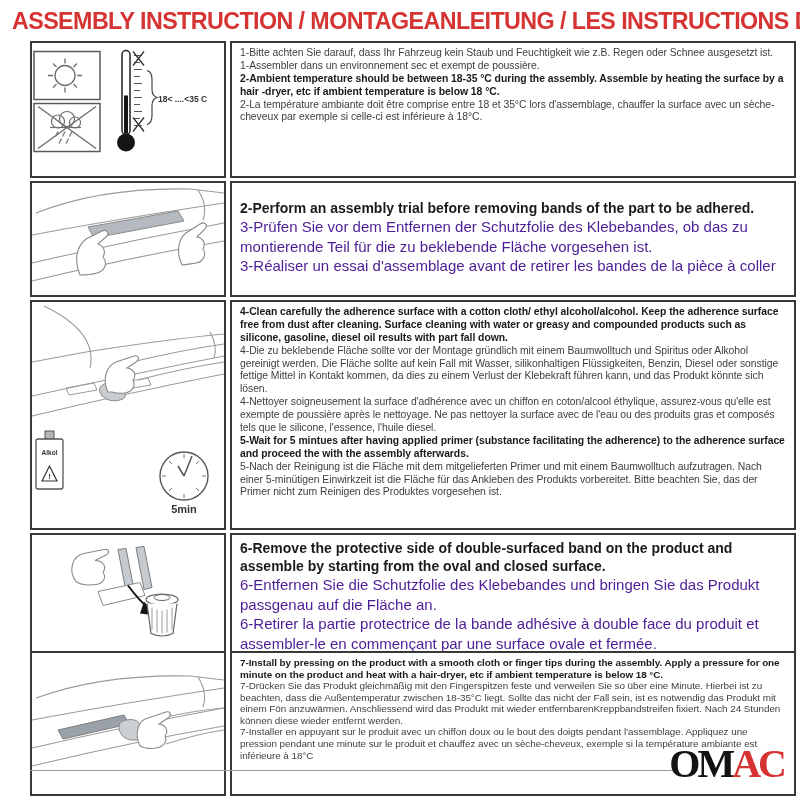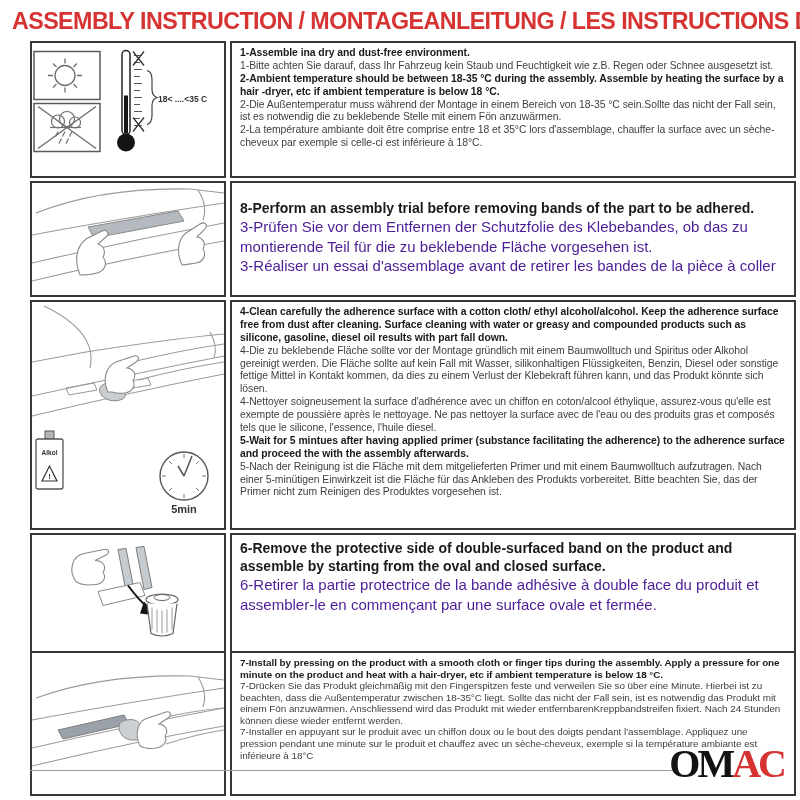--- a/index.html
+++ b/index.html
@@ -66,47 +66,46 @@
         <g stroke="#333" stroke-width="1.3">
           <path d="M101 8l11 14M112 8l-11 14M101 74l11 14M112 74l-11 14"></path>
         </g>
         <path d="M115 27c4 1 5 5 5 9v10c0 5 2 7 5 8c-3 1-5 3-5 8v10c0 4-1 8-5 9" fill="none" stroke="#333" stroke-width="1.1"></path>
         <text x="126" y="58" font-size="8.5" font-weight="bold" fill="#333">18&lt; ....&lt;35 C</text>
       </g>
     </svg>
   </div>
   <div class="cell rcell r1 small">
     <div class="item">
-      <p class="en">1-Assemble ina dry and dust-free environment.</p>
       <p class="de">1-Bitte achten Sie darauf, dass Ihr Fahrzeug kein Staub und Feuchtigkeit wie z.B. Regen oder Schnee ausgesetzt ist.</p>
+      <p class="fr">1-Assembler dans un environnement sec et exempt de poussière.</p>
     </div>
     <div class="item">
       <p class="en">2-Ambient temperature should be between 18-35 °C  during the assembly. Assemble by heating the surface by a hair -dryer, etc if ambient temperature is below 18 °C.</p>
-      <p class="de">2-Die Außentemperatur muss während der Montage in einem Bereich von 18-35 °C  sein.Sollte das nicht der Fall sein, ist es notwendig die zu beklebende Stelle mit einem Fön anzuwärmen.</p>
       <p class="fr">2-La température ambiante doit être comprise entre 18 et 35°C lors d'assemblage, chauffer la surface avec un sèche-cheveux par exemple si celle-ci est inférieure à 18°C.</p>
     </div>
   </div>
 
   <div class="cell lcell r2">
     <svg viewBox="0 0 192 112">
       <g fill="none" stroke="#9a9a9a" stroke-width="1.1">
         <path d="M4 30 Q70 4 158 6 L192 10"></path>
         <path d="M166 7q10 16 5 30"></path>
         <path d="M0 52 Q85 36 192 20"></path>
         <path d="M0 80 Q95 58 192 40"></path>
         <path d="M0 98 Q100 74 192 58"></path>
       </g>
       <polygon points="56,44 146,28 152,38 62,55" fill="#b4bac0" stroke="#8a8a8a" stroke-width="1"></polygon>
       <path d="M48 92 C42 78 44 64 54 56 l16 -8 c5 -2 8 2 4 6 l-8 7 c6 2 8 8 5 13 c5 6 2 14 -6 16 c-7 2 -14 2 -17 2 z" fill="#fff" stroke="#8a8a8a" stroke-width="1.1"></path>
       <path d="M150 82 C144 70 146 56 154 50 l14 -9 c5 -3 8 1 5 5 l-8 8 c6 1 9 6 6 12 c4 6 0 13 -7 14 c-6 1 -11 2 -14 2 z" fill="#fff" stroke="#8a8a8a" stroke-width="1.1"></path>
     </svg>
   </div>
   <div class="cell rcell r2 large pad-top">
     <div class="item">
-      <p class="en">8-Perform an assembly trial before removing bands of the part to be adhered.</p>
+      <p class="en">2-Perform an assembly trial before removing bands of the part to be adhered.</p>
       <p class="de">3-Prüfen Sie vor dem Entfernen der Schutzfolie des Klebebandes, ob das zu montierende Teil für die zu beklebende Fläche vorgesehen ist.</p>
       <p class="fr">3-Réaliser un essai d'assemblage avant de retirer les bandes de la pièce à coller</p>
     </div>
   </div>
 
   <div class="cell lcell r3">
     <svg viewBox="0 0 192 222">
       <g fill="none" stroke="#9a9a9a" stroke-width="1.1">
         <path d="M12 2 Q66 28 58 64"></path>
         <path d="M0 58 L54 48 Q130 36 192 30"></path>
@@ -161,20 +160,21 @@
         <ellipse cx="130" cy="54" rx="16" ry="5.5" fill="#fff" stroke="#666" stroke-width="1.2"></ellipse>
         <ellipse cx="130" cy="52" rx="8" ry="3" fill="none" stroke="#666" stroke-width="1"></ellipse>
         <path d="M115 58 l4 30 q11 5 22 0 l4 -30" fill="#fff" stroke="#666" stroke-width="1.2"></path>
         <path d="M120 62v22M125 64v23M130 65v23M135 64v23M140 62v22" stroke="#9a9a9a" stroke-width="1" fill="none"></path>
       </g>
     </svg>
   </div>
   <div class="cell rcell r4 large">
     <div class="item">
       <p class="en">6-Remove the protective side of double-surfaced band on the product and assemble by starting from the oval and closed surface.</p>
+      <p class="de">6-Entfernen Sie die Schutzfolie des Klebebandes und bringen Sie das Produkt passgenau auf die Fläche an.</p>
       <p class="fr">6-Retirer la partie protectrice de la bande adhésive à double face du produit et assembler-le en commençant par une surface ovale et fermée.</p>
     </div>
   </div>
 
   <div class="cell lcell r5">
     <svg viewBox="0 0 192 107">
       <g fill="none" stroke="#9a9a9a" stroke-width="1.1">
         <path d="M4 28 Q70 4 158 6 L192 10"></path>
         <path d="M166 7q10 16 5 30"></path>
         <path d="M0 50 Q85 34 192 18"></path>

